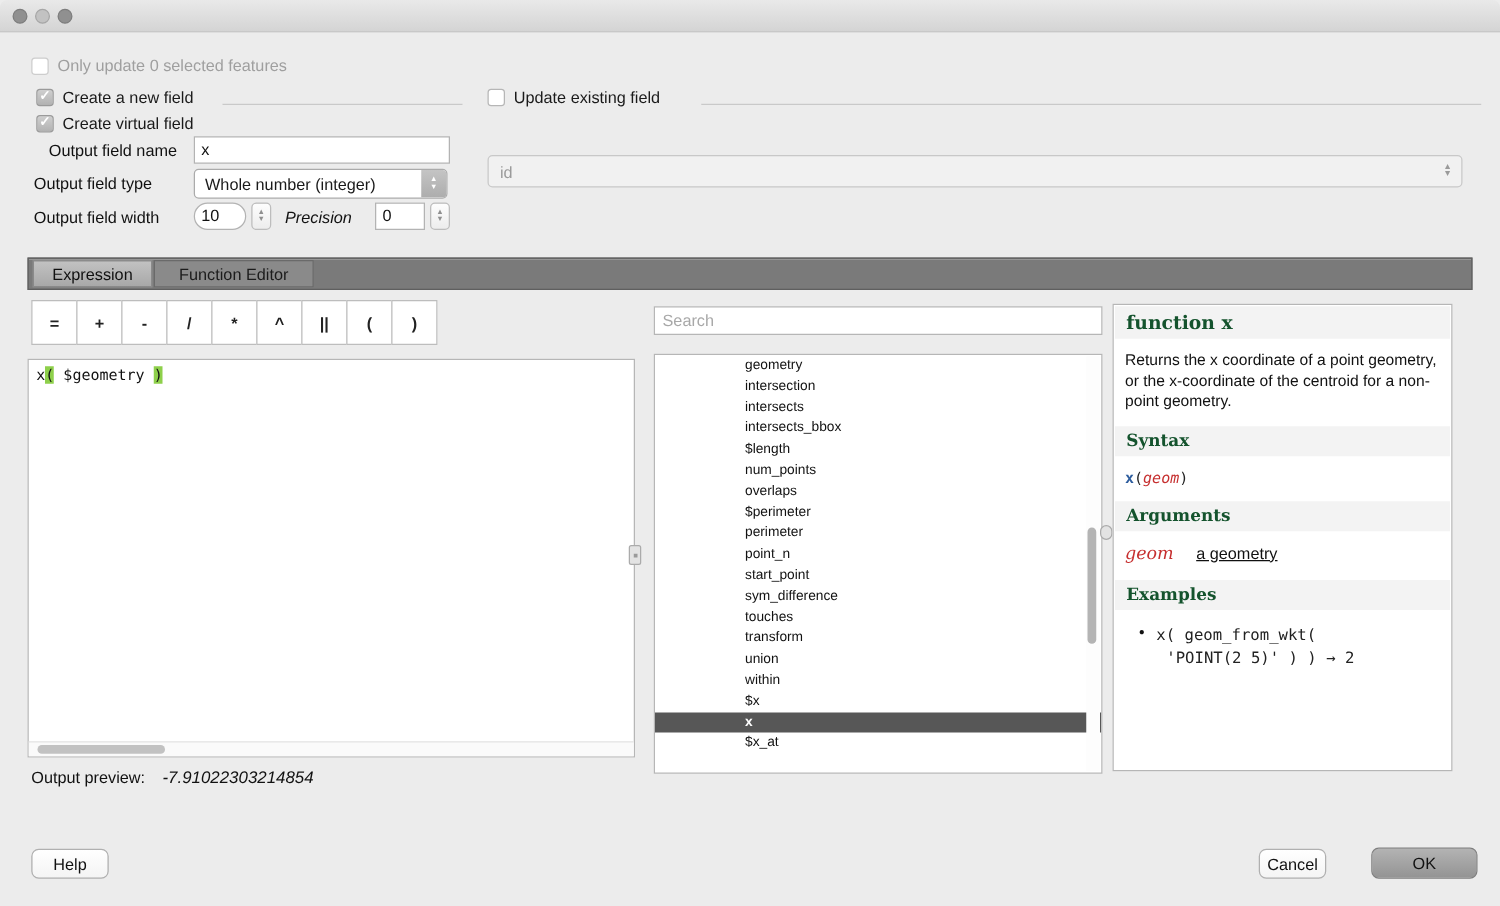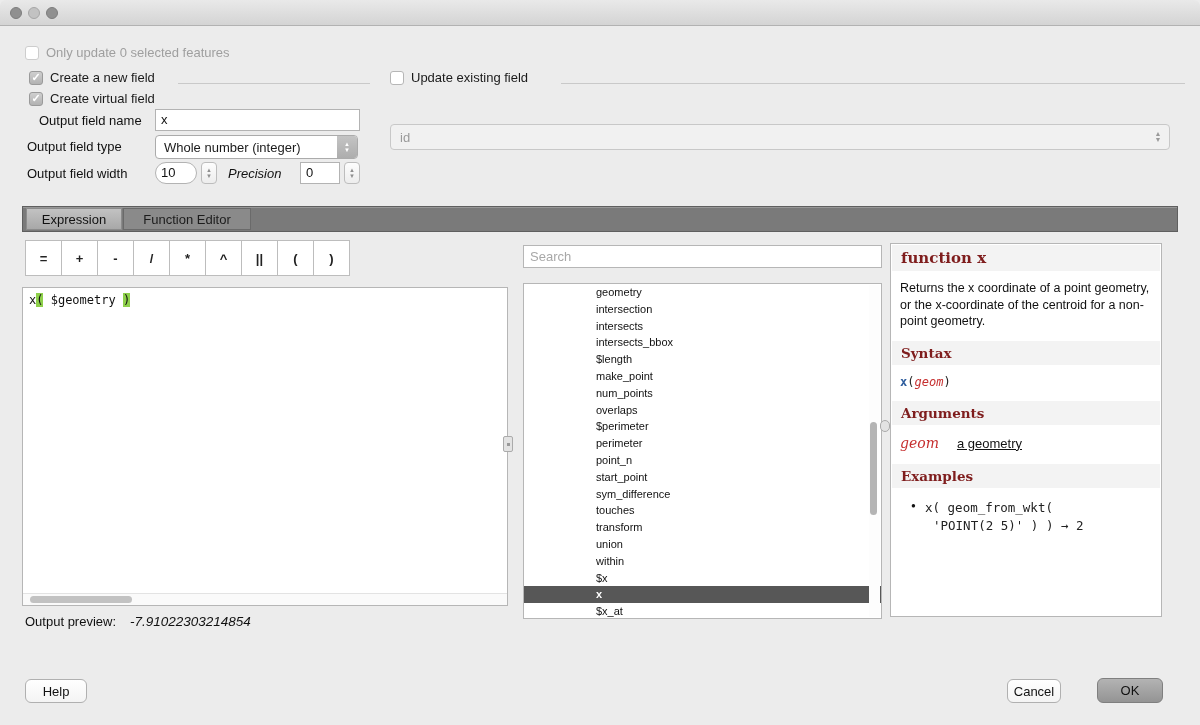--- a/index.html
+++ b/index.html
@@ -139,21 +139,21 @@
   .fnrow.selected { background:#575757; color:#fff; font-weight:bold; }
   .vscroll-track { position:absolute; right:1px; top:1px; bottom:1px; width:11px; background:#fdfdfd; }
   .vthumb { position:absolute; right:3px; top:137px; width:7px; height:93px; border-radius:4px; background:#b4b4b4; }
 
   
   .help {
     position:absolute; left:890px; top:243px; width:272px; height:374px;
     background:#fff; border:1px solid #b6b6b6; overflow:hidden;
   }
   .help h2 {
-    background:#f3f3f3; color:#7f1d1d;
+    background:#f3f3f3; color:#14532d;
     font-family:"DejaVu Serif", serif; font-weight:bold;
     padding:4px 9px; margin:1px;
   }
   .help h2.main { font-size:15px; }
   .help h2.sub  { font-size:13.5px; }
   .help p.desc { font-size:12.5px; color:#111; padding:8px 10px 10px 9px; line-height:1.32; }
   .codeline { font-family:"DejaVu Sans Mono", monospace; font-size:12px; padding:9px 9px 11px 9px; color:#222; }
   .code-fn { color:#2f5e9e; font-weight:bold; }
   .code-arg { color:#c62f2f; font-style:italic; }
   .argrow { display:flex; align-items:baseline; gap:18px; padding:9px 9px 12px 9px; }
@@ -169,21 +169,21 @@
   .outvalue { position:absolute; left:130px; top:614px; font-size:13.5px; font-style:italic; color:#111; }
 
   .btn {
     position:absolute; height:24px; border-radius:6px; font-size:13px;
     display:flex; align-items:center; justify-content:center;
     background:linear-gradient(#ffffff,#f4f4f4); border:1px solid #b0b0b0; color:#111;
   }
   .btn.help-btn   { left:25px;  top:679px; width:62px; }
   .btn.cancel-btn { left:1007px; top:679px; width:54px; }
   .btn.ok-btn {
-    left:1097px; top:678px; width:66px; height:25px;
+    left:1097px; top:678px; width:85px; height:25px;
     background:linear-gradient(#b3b3b3,#949494); border-color:#7f7f7f;
   }
 </style>
 </head>
 <body>
 
 <div class="titlebar">
   <span class="light l1"></span>
   <span class="light l2"></span>
   <span class="light l3"></span>
@@ -271,21 +271,20 @@
 <div class="splitter-h"></div>
 
 <input class="search" placeholder="Search" style="">
 <div class="fnlist" id="fnlist">
 
 <div class="fnrow">geometry</div>
     <div class="fnrow">intersection</div>
     <div class="fnrow">intersects</div>
     <div class="fnrow">intersects_bbox</div>
     <div class="fnrow">$length</div>
-    <div class="fnrow">make_point</div>
     <div class="fnrow">num_points</div>
     <div class="fnrow">overlaps</div>
     <div class="fnrow">$perimeter</div>
     <div class="fnrow">perimeter</div>
     <div class="fnrow">point_n</div>
     <div class="fnrow">start_point</div>
     <div class="fnrow">sym_difference</div>
     <div class="fnrow">touches</div>
     <div class="fnrow">transform</div>
     <div class="fnrow">union</div>

